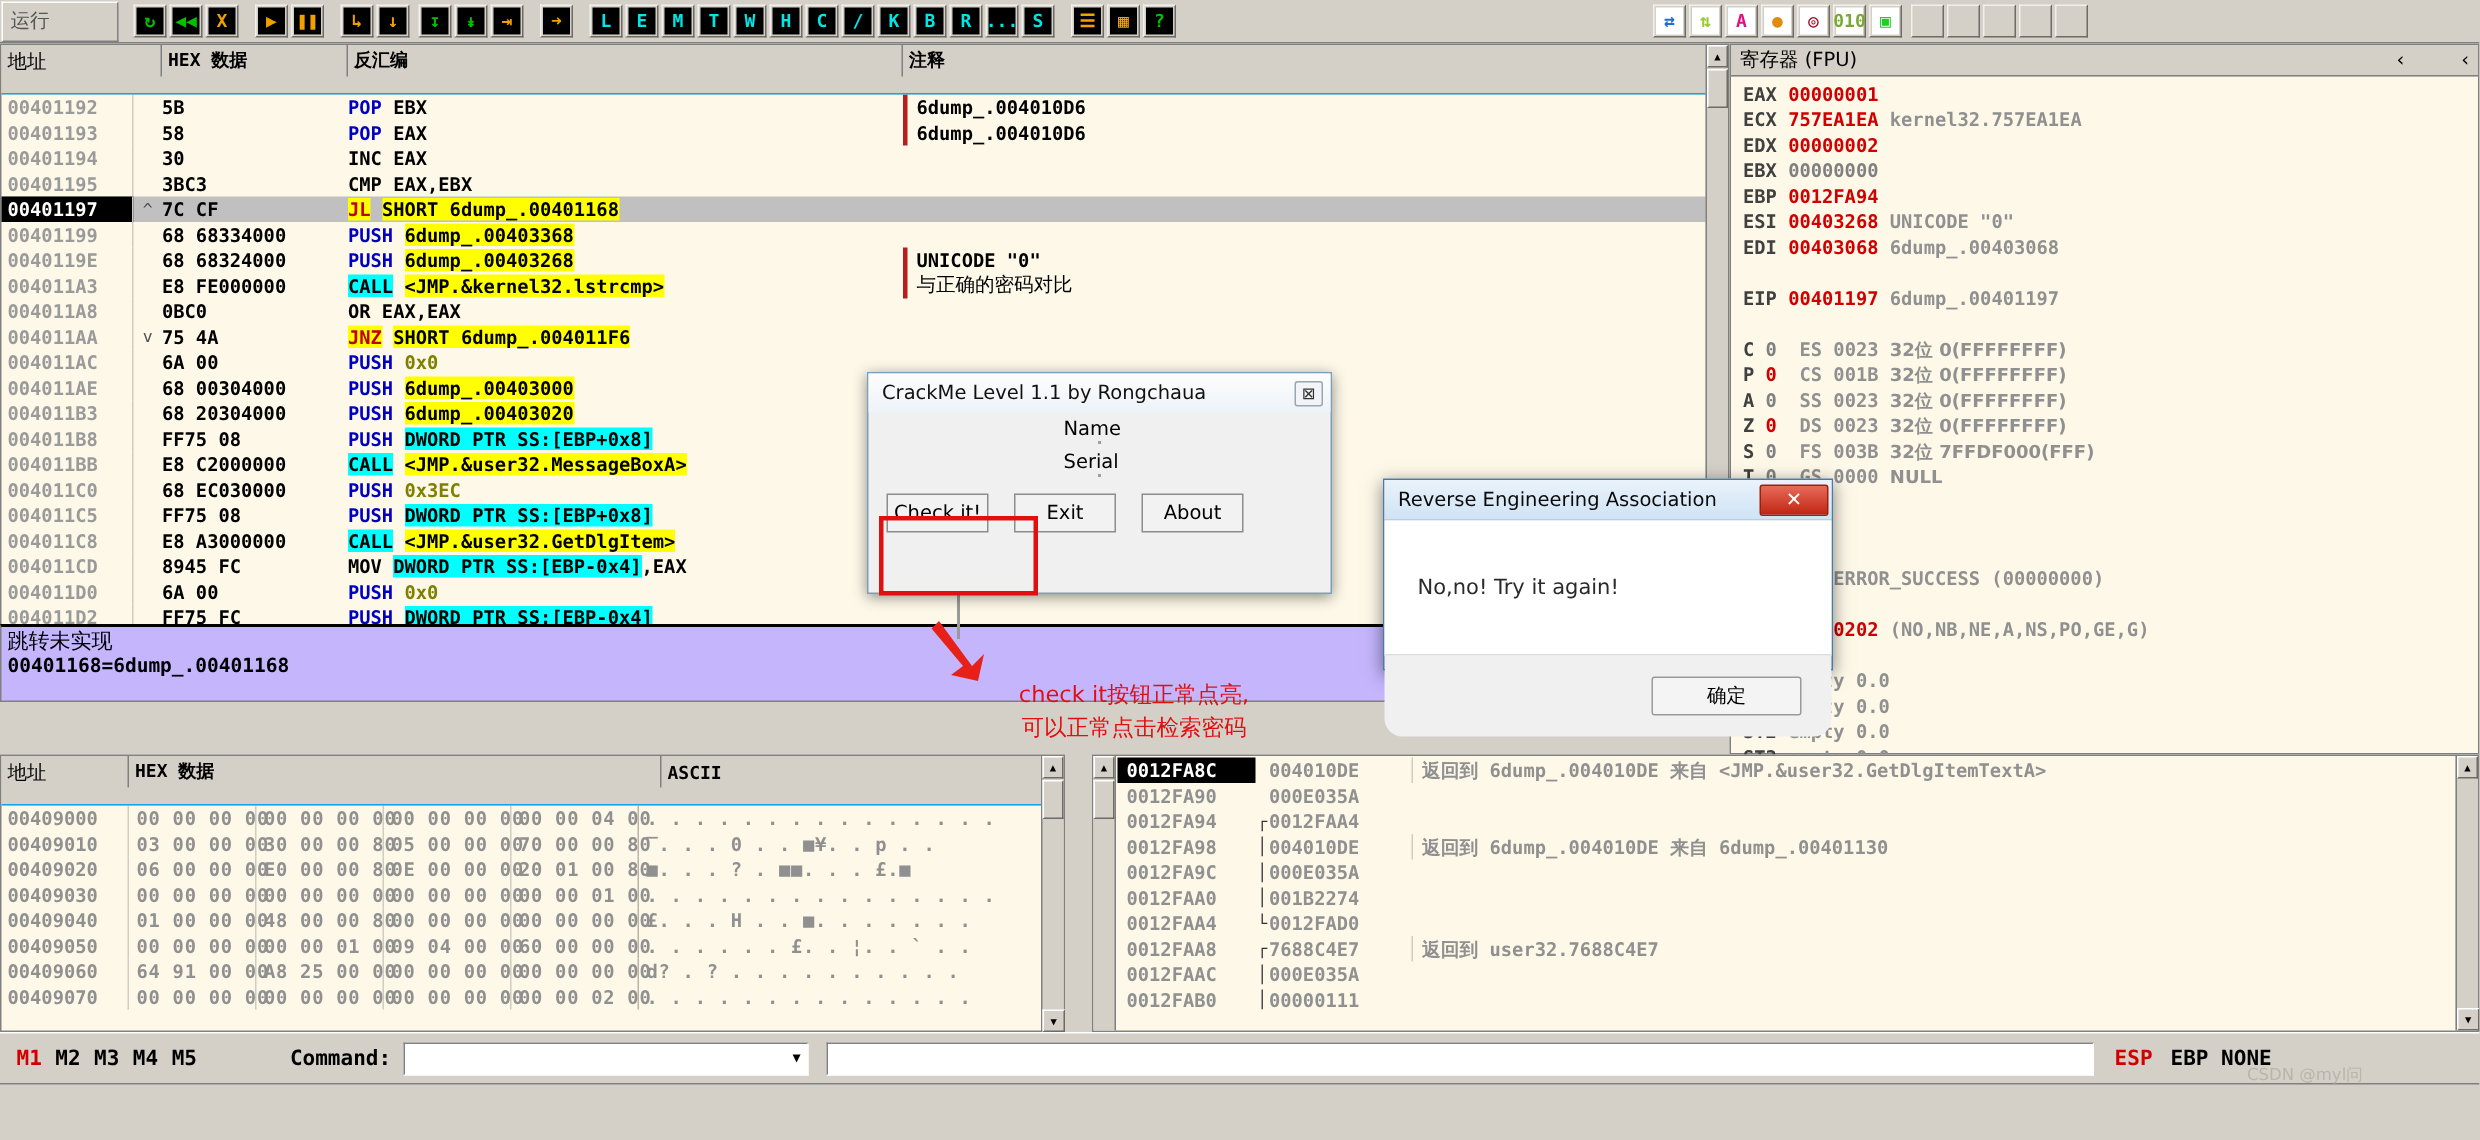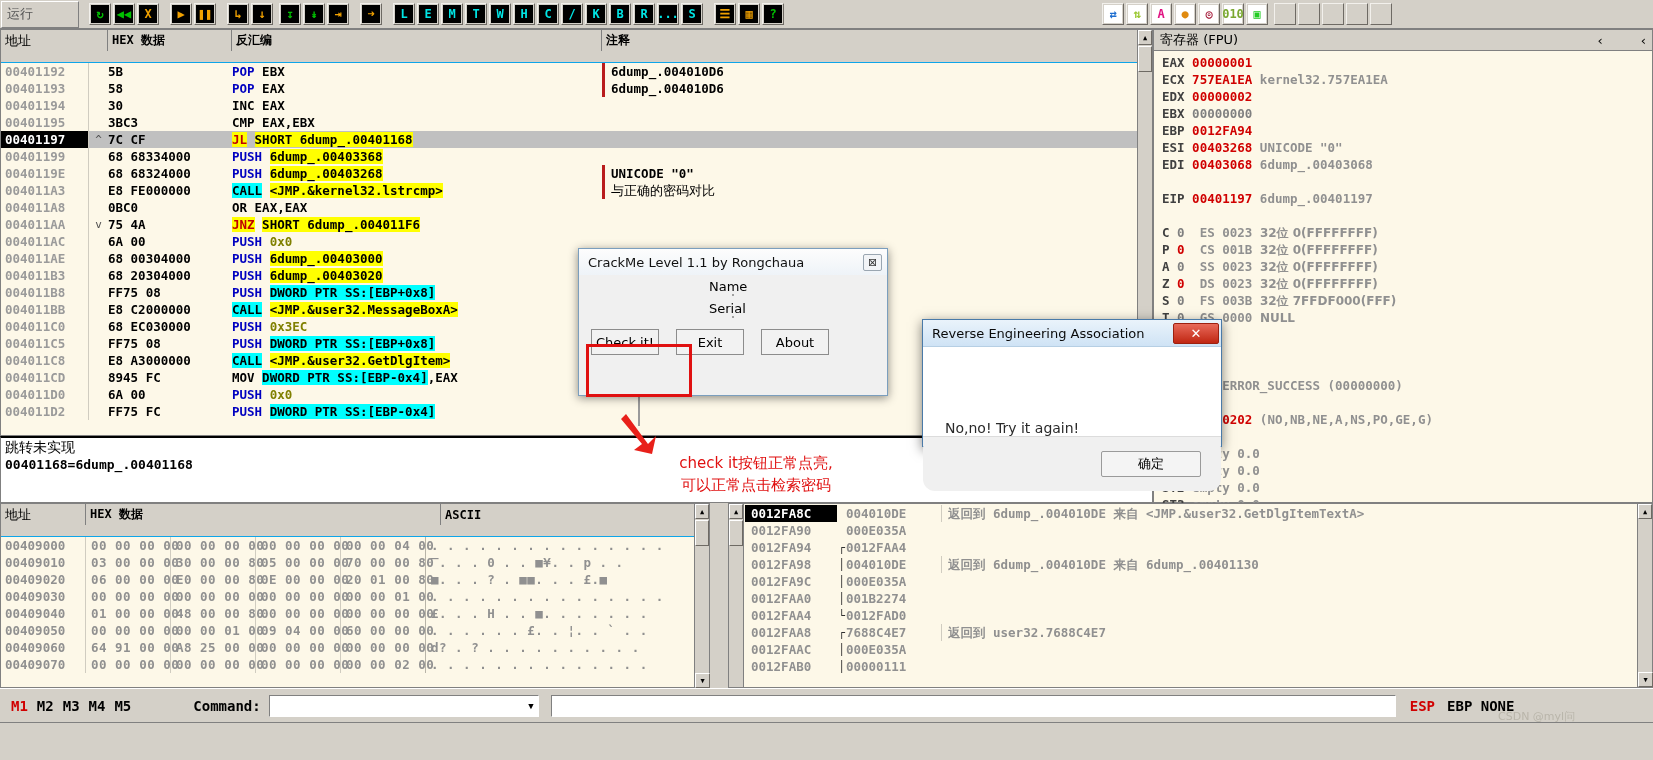--- a/index.html
+++ b/index.html
@@ -74,22 +74,22 @@
   .kw-blue { color: #0000c0; }
   .kw-jmp { color: #c00000; background: #ffff00; }
   .hl-y { background: #ffff00; }
   .hl-c { background: #00ffff; }
   .kw-call { color: #000; background: #00ffff; }
   .dim { color: #808000; }
   .cmt-cn { font-family: "DejaVu Sans", sans-serif; font-size: 13px; font-weight: normal; }
 
   
   #infostrip {
-    position: absolute; left: 0; top: 436px; width: 1153px; height: 67px;
-    background: #ffffff; border-left:1px solid #808080; border-right:1px solid #808080;
+    position: absolute; left: 0; top: 416px; width: 1153px; height: 52px;
+    background: #c4b5fd; border-left:1px solid #808080; border-right:1px solid #808080;
     border-bottom: 1px solid #808080; border-top: 2px solid #000;
   }
   .info-cn { font-family: "DejaVu Sans", sans-serif; font-size: 14px; padding: 1px 4px 0; }
   .info-mono { font-family: "DejaVu Sans Mono", monospace; font-size: 13px; font-weight: bold; padding: 0 4px; }
 
   
   #regs { left: 1153px; top: 29px; width: 500px; height: 474px; }
   .reg-hdr { height: 21px; background:#d4d0c8; border-bottom:1px solid #808080;
     display:flex; align-items:center; justify-content:space-between; padding:0 6px;
     font-family:"DejaVu Sans", sans-serif; font-size:13px; }
@@ -174,21 +174,21 @@
     background:#f0f0f0; border:1px solid #4a7aa8;
     box-shadow: 0 3px 11px rgba(0,0,0,0.5); margin-left: 42px; }
   #msgbox .tbar { height:27px; background:linear-gradient(#eaf3fb,#cfe3f5);
     display:flex; align-items:center; justify-content:space-between; padding-left:9px;
     border-bottom:1px solid #b6cfe4;}
   #msgbox .ttl { font-family:"DejaVu Sans", sans-serif; font-size:13px; color:#0a0a0a; }
   #msgbox .closebtn { width:46px; height:21px; margin-right:2px; border-radius:2px;
     background:linear-gradient(#e86a5a,#c02612); border:1px solid #9c2010;
     display:flex; align-items:center; justify-content:center;
     font-family:"DejaVu Sans", sans-serif; font-size:13px; color:#fff; font-weight:bold;}
-  #msgbox .content { height:90px; background:#fff; display:flex; align-items:flex-end; padding-left:22px;
+  #msgbox .content { height:90px; background:#fff; display:flex; align-items:center; padding-left:22px;
     border-bottom:1px solid #dcdcdc;}
   #msgbox .content span { font-family:"DejaVu Sans", sans-serif; font-size:14px; color:#2a2a2a; }
   #msgbox .footer { height:54px; background:#f0f0f0; display:flex; align-items:center;
     justify-content:flex-end; padding-right:20px;border-radius:12px; }
   #msgbox .okbtn { width:100px; height:26px; background:#f4f4f4; border:1px solid #9a9a9a;
     display:flex; align-items:center; justify-content:center;
     font-family:"DejaVu Sans", sans-serif; font-size:13px; color:#000; border-radius:2px;}
 
   
   .anno-line { position:absolute; left:638px; top:396px; width:2px; height:30px; background:#9a9a9a; }

